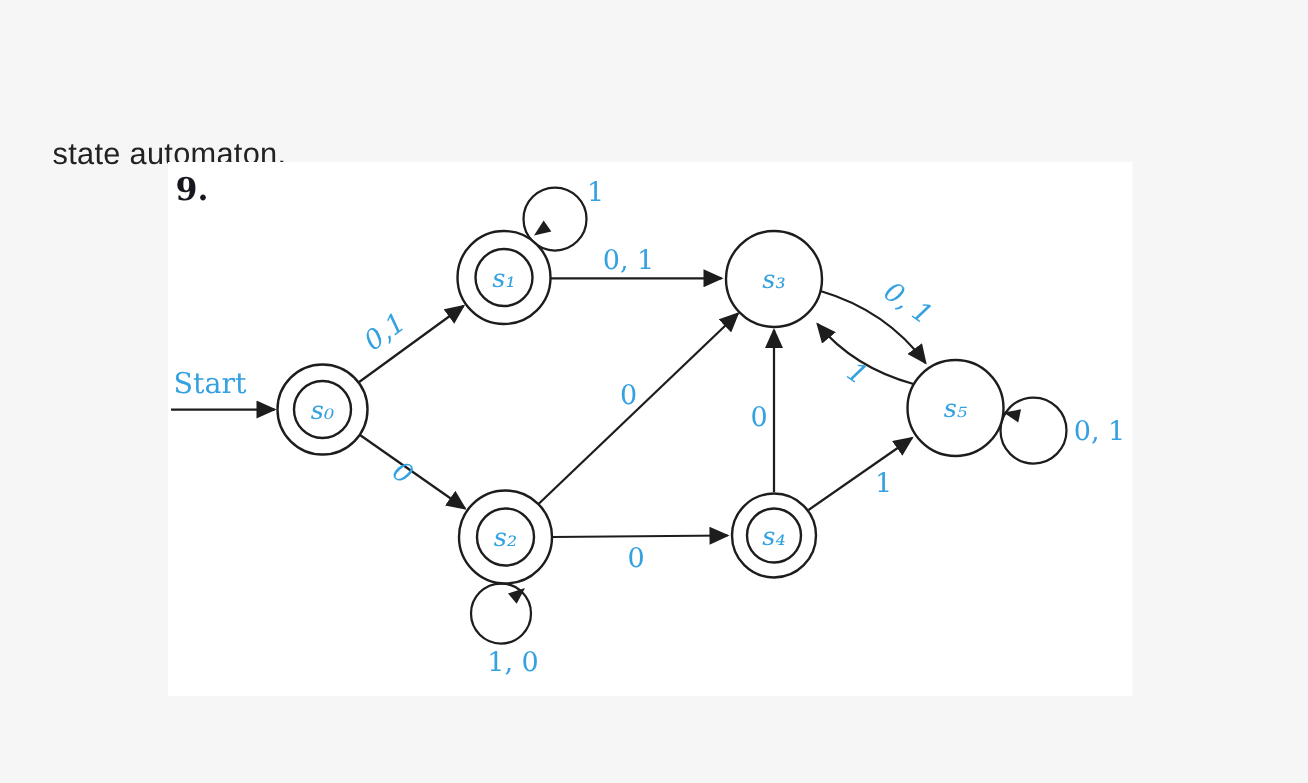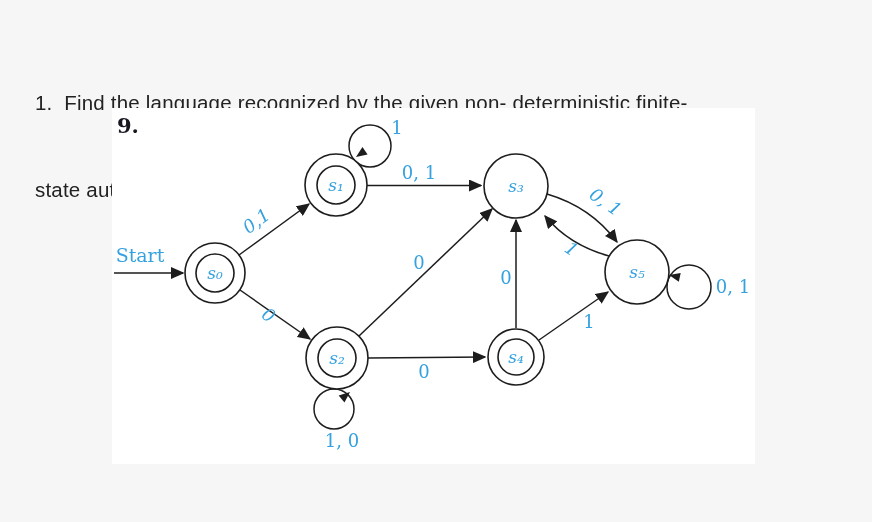--- a/index.html
+++ b/index.html
@@ -41,21 +41,20 @@
     font-size:17px; fill:#34a1e0;
     text-anchor:middle;
   }
   text.it { font-style:italic; }
   text.mid { text-anchor:middle; }
 </style>
 </head>
 <body>
 
 <div class="title">
-  <div>1.  Find the language recognized by the given non- deterministic finite-</div>
   <div>state automaton.</div>
 </div>
 
 <div class="panel">
   <div class="fig-number">9.</div>
 
   <svg class="fsa" width="643" height="356" viewBox="0 0 643 356">
     <defs>
       <marker id="arrow" viewBox="0 0 10 9" refX="9" refY="4.5" markerWidth="9" markerHeight="8" orient="auto">
         <path d="M0,0 L10,4.5 L0,9 Z" fill="#1d1d1d"></path>

